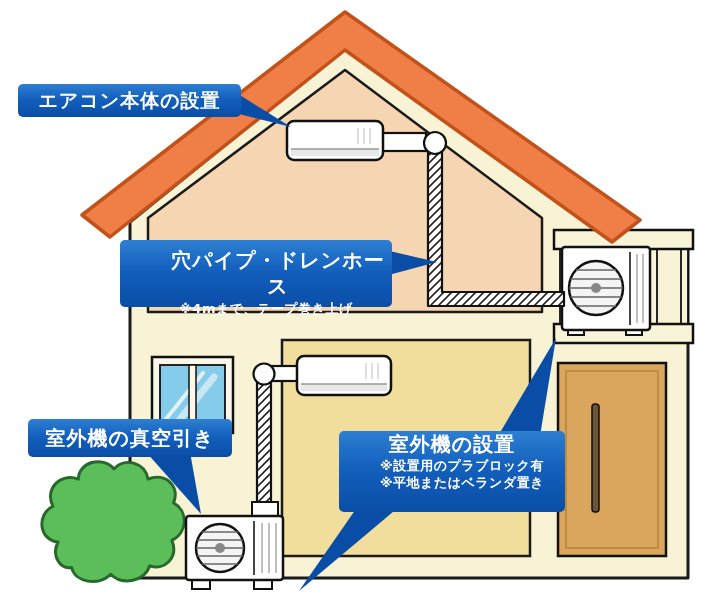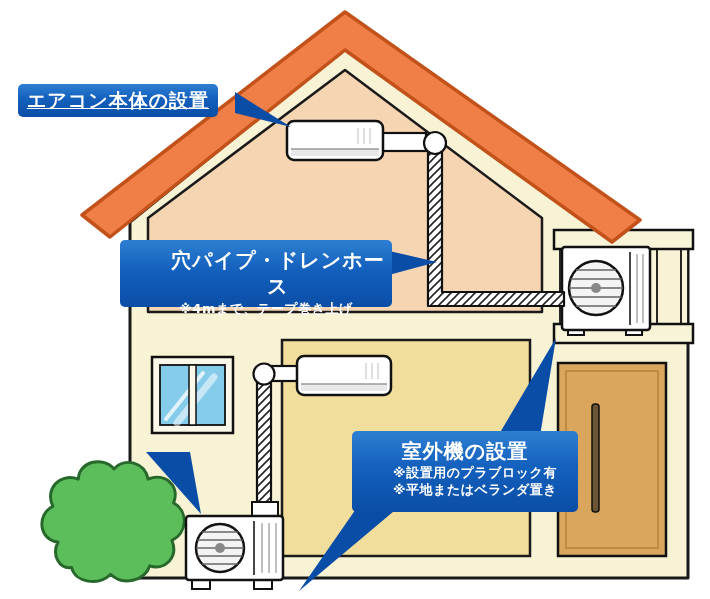--- a/index.html
+++ b/index.html
@@ -8,28 +8,28 @@
     font-family:"DejaVu Sans","Liberation Sans",sans-serif;
   }
   .stage svg{position:absolute;left:0;top:0;}
   .callout{
     position:absolute;z-index:5;color:#fff;text-align:center;font-weight:bold;
     background:linear-gradient(180deg,#2e7fd2 0%,#1360bd 45%,#0a4da6 100%);
     border-radius:5px;box-sizing:border-box;
   }
   .callout .title{display:block;letter-spacing:1px;}
   .callout .note{display:block;font-size:13px;letter-spacing:0.5px;margin-left:20px;}
-  #callout-ac{left:18px;top:84px;width:200px;height:33px;text-decoration:underline;}
+  #callout-ac{left:18px;top:84px;width:223px;height:33px;}
   #callout-ac .title{font-size:19px;line-height:33px;}
   #callout-pipe{left:120px;top:240px;width:272px;height:67px;padding-top:7px;}
   #callout-pipe .title{font-size:20px;line-height:26px;margin-left:44px;}
   #callout-pipe .note{line-height:20px;}
   #callout-vacuum{left:28px;top:419px;width:204px;height:38px;}
   #callout-vacuum .title{font-size:20px;line-height:38px;}
-  #callout-outdoor{left:352px;top:431px;width:226px;height:81px;padding-top:7px;}
+  #callout-outdoor{left:339px;top:431px;width:226px;height:81px;}
   #callout-outdoor .title{font-size:20px;line-height:26px;}
   #callout-outdoor .note{line-height:17px;}
 </style>
 </head>
 <body>
 
 <div class="stage">
 
 <svg width="710" height="599" viewBox="0 0 710 599">
   <defs>
@@ -149,20 +149,23 @@
 
 <div class="callout" id="callout-ac">
   <span class="title">エアコン本体の設置</span>
 </div>
 
 <div class="callout" id="callout-pipe">
   <span class="title">穴パイプ・ドレンホース</span>
   <span class="note">※4mまで、テープ巻き上げ</span>
 </div>
 
+<div class="callout" id="callout-vacuum">
+  <span class="title">室外機の真空引き</span>
+</div>
 
 <div class="callout" id="callout-outdoor">
   <span class="title">室外機の設置</span>
   <span class="note">※設置用のプラブロック有</span>
   <span class="note">※平地またはベランダ置き</span>
 </div>
 
 </div>
 
 </body></html>

